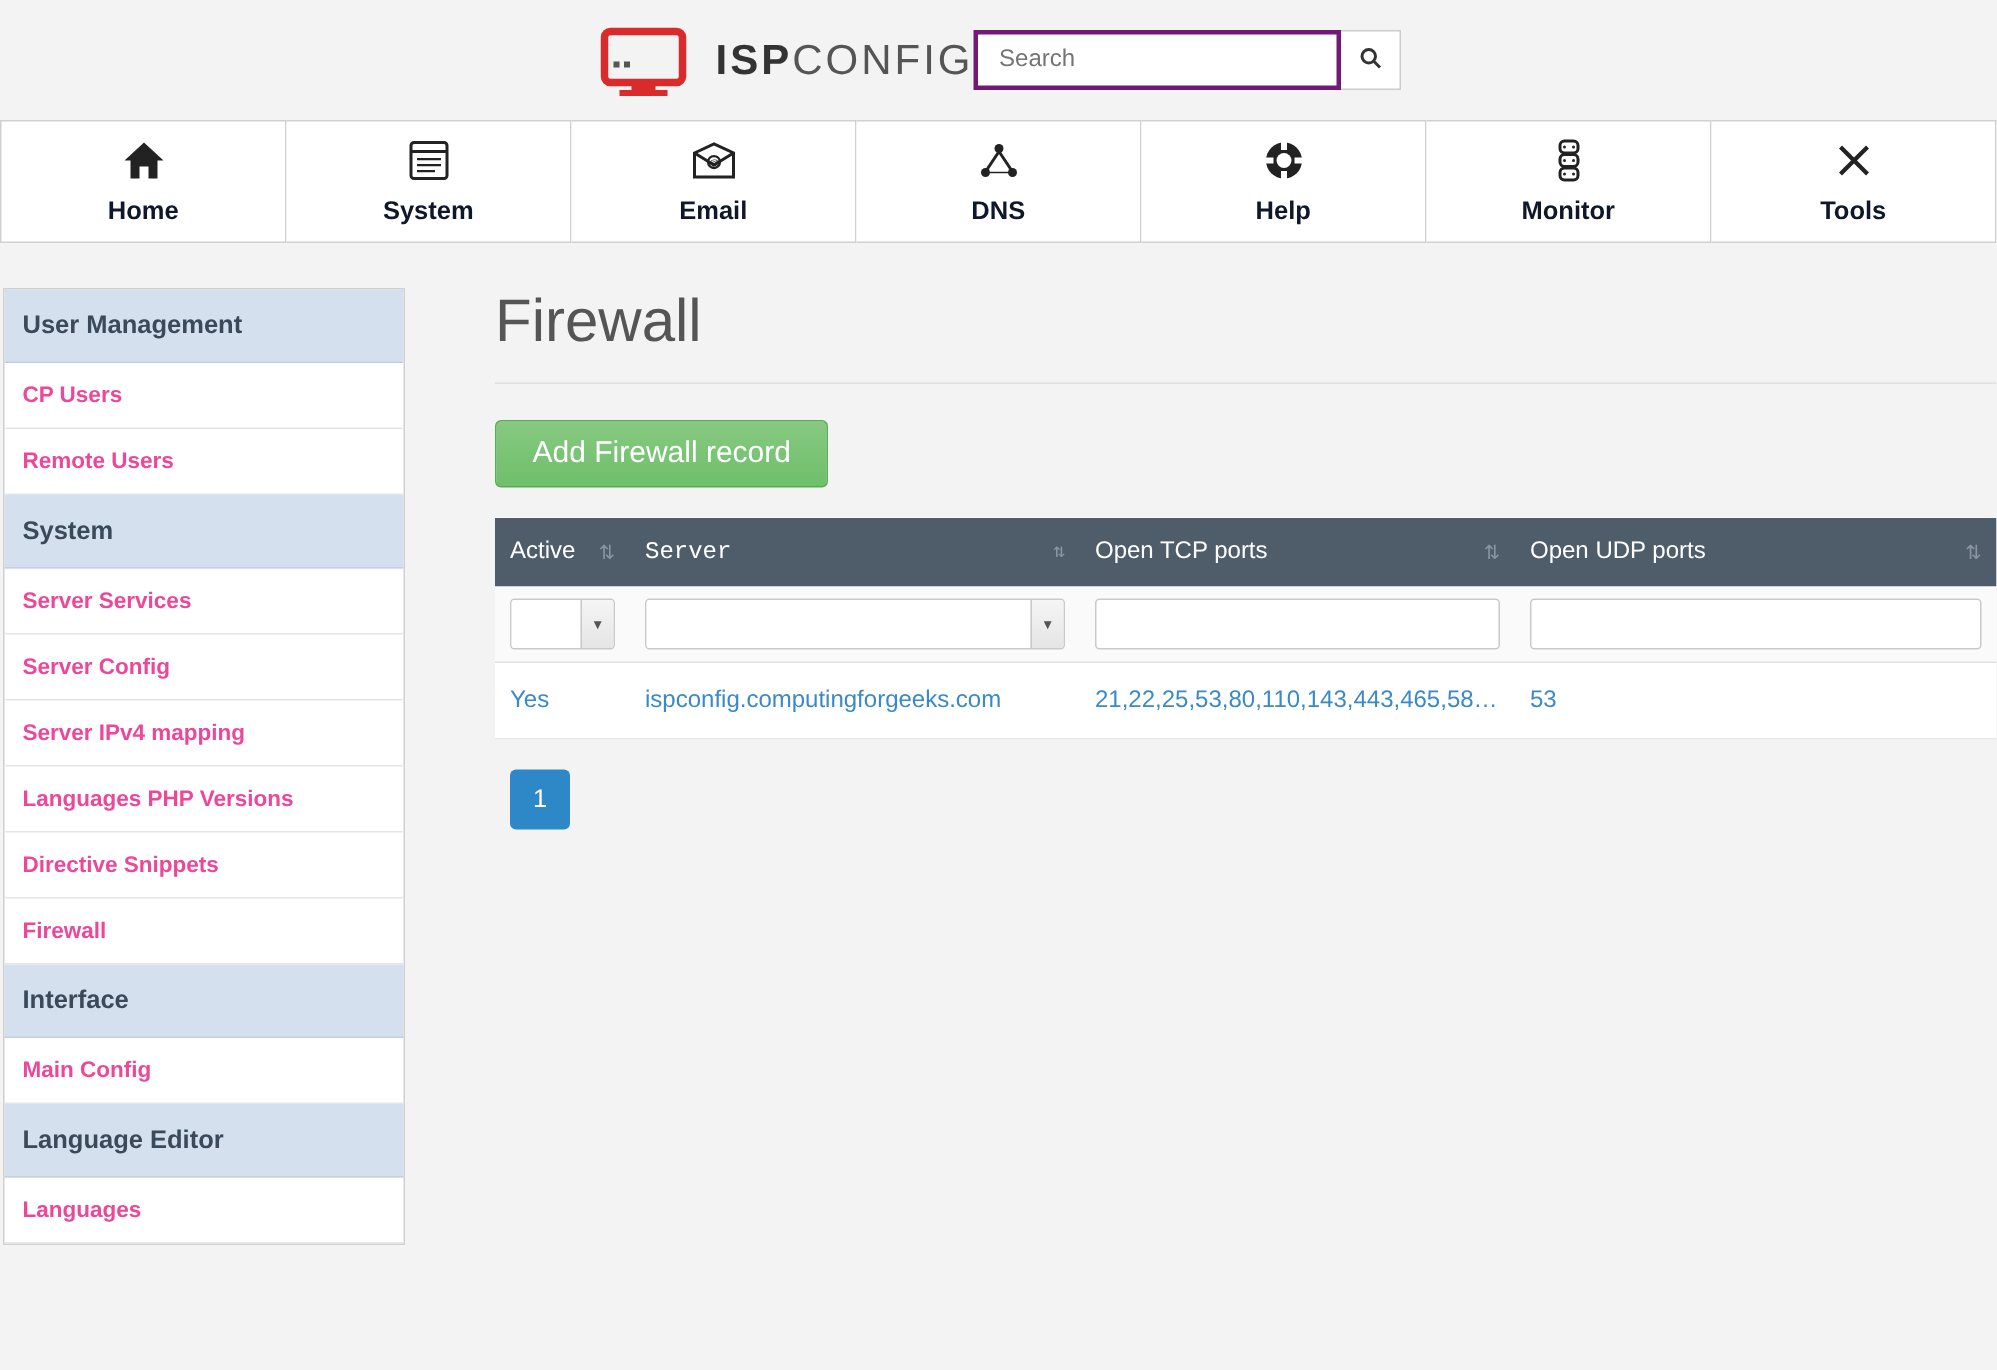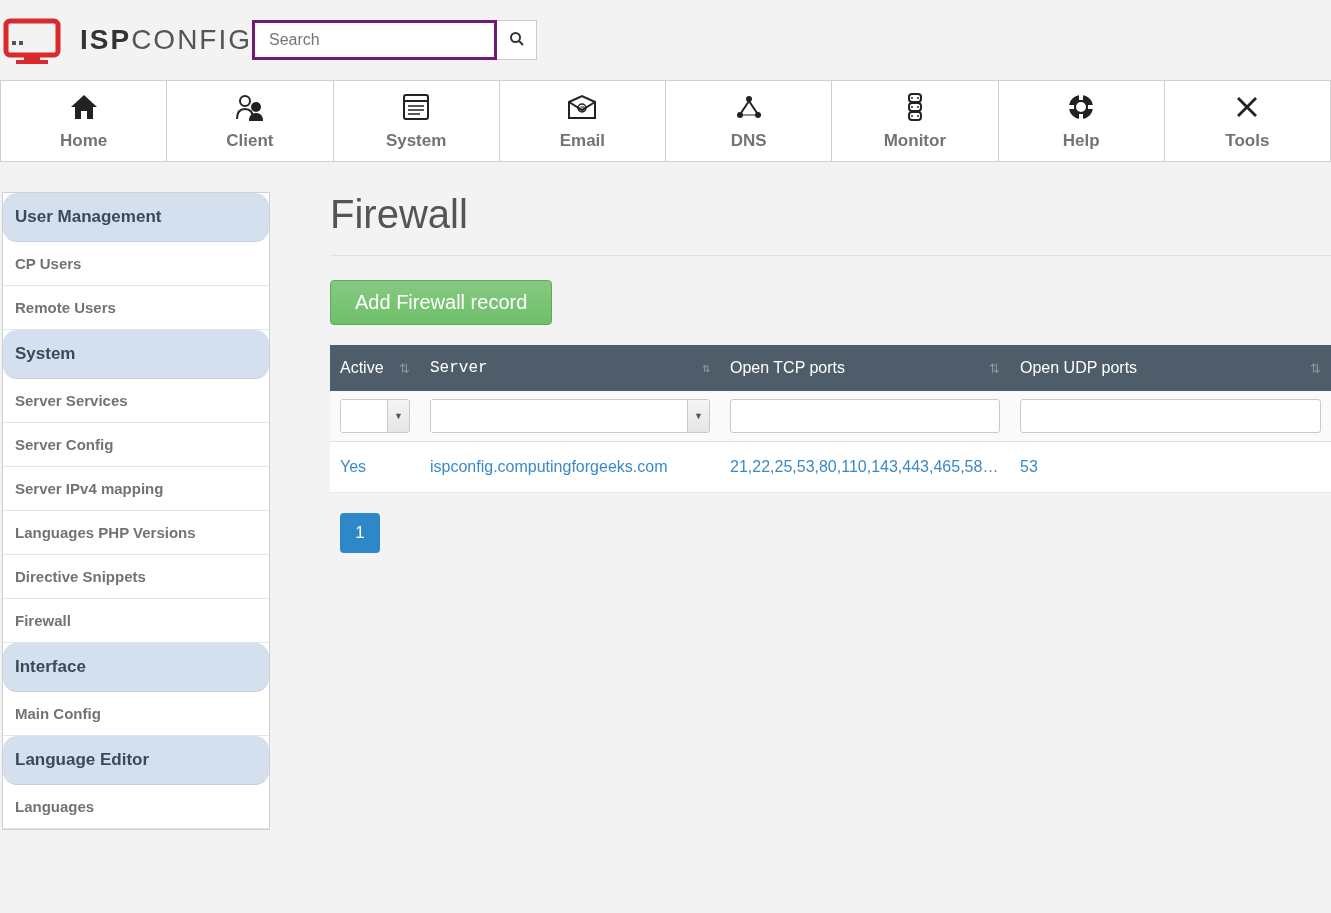--- a/index.html
+++ b/index.html
@@ -6,21 +6,21 @@
     body {
       font-family: -apple-system, BlinkMacSystemFont, "Segoe UI", Arial, sans-serif;
       background: #f3f3f3;
       color: #333;
     }
     
     
     .header {
       display: flex;
       align-items: center;
-      justify-content: flex-start;
+      justify-content: center;
       padding: 10px 0;
       height: 80px;
     }
     .logo {
       display: flex;
       align-items: center;
       margin-left: 2px;
     }
     .logo-icon {
       width: 70px;
@@ -83,21 +83,21 @@
     .topnav-icon {
       width: 32px;
       height: 32px;
       display: flex;
       align-items: center;
       justify-content: center;
     }
     .topnav-label {
       font-size: 17px;
       font-weight: 600;
-      color: #737373;
+      color: #0f172a;
     }
     
     
     .layout {
       display: flex;
       margin-top: 30px;
     }
     
     
     .sidebar {
@@ -106,27 +106,26 @@
       border: 1px solid #d0d0d0;
       margin-left: 2px;
     }
     .sidebar-section-header {
       background: #d4e0ee;
       padding: 14px 12px;
       font-size: 17px;
       font-weight: 600;
       color: #3a4a5a;
       border-bottom: 1px solid #c5d0de;
-      border-radius: 14px;
     }
     .sidebar-item {
       padding: 13px 12px;
       font-size: 15px;
       font-weight: 600;
-      color: #737373;
+      color: #ec4899;
       border-bottom: 1px solid #e5e5e5;
       cursor: pointer;
     }
     
     
     .main {
       flex: 1;
       padding: 0 0 0 60px;
     }
     .page-title {
@@ -280,31 +279,20 @@
   <div class="topnav-item">
     <span class="topnav-icon">
       <svg width="30" height="28" viewBox="0 0 30 28">
           <path d="M15 2 L28 14 L24 14 L24 26 L18 26 L18 18 L12 18 L12 26 L6 26 L6 14 L2 14 Z" fill="#222"></path>
         </svg>
     </span>
     <span class="topnav-label">Home</span>
   </div>
   <div class="topnav-item">
     <span class="topnav-icon">
-      <svg width="30" height="28" viewBox="0 0 30 28">
-          <circle cx="10" cy="8" r="5" fill="none" stroke="#222" stroke-width="2"></circle>
-          <path d="M2 26 Q2 16 10 16 Q18 16 18 26" fill="none" stroke="#222" stroke-width="2"></path>
-          <circle cx="21" cy="14" r="5" fill="#222"></circle>
-          <path d="M14 28 Q14 20 21 20 Q28 20 28 28" fill="#222"></path>
-        </svg>
-    </span>
-    <span class="topnav-label">Client</span>
-  </div>
-  <div class="topnav-item">
-    <span class="topnav-icon">
       <svg width="28" height="28" viewBox="0 0 28 28">
           <rect x="2" y="2" width="24" height="24" rx="2" fill="none" stroke="#222" stroke-width="2"></rect>
           <line x1="2" y1="8" x2="26" y2="8" stroke="#222" stroke-width="2"></line>
           <line x1="6" y1="13" x2="22" y2="13" stroke="#222" stroke-width="1.5"></line>
           <line x1="6" y1="17" x2="22" y2="17" stroke="#222" stroke-width="1.5"></line>
           <line x1="6" y1="21" x2="18" y2="21" stroke="#222" stroke-width="1.5"></line>
         </svg>
     </span>
     <span class="topnav-label">System</span>
   </div>
@@ -324,49 +312,49 @@
       <svg width="30" height="28" viewBox="0 0 30 28">
           <circle cx="15" cy="6" r="3" fill="#222"></circle>
           <circle cx="6" cy="22" r="3" fill="#222"></circle>
           <circle cx="24" cy="22" r="3" fill="#222"></circle>
           <line x1="15" y1="8" x2="7" y2="20" stroke="#222" stroke-width="2"></line>
           <line x1="15" y1="8" x2="23" y2="20" stroke="#222" stroke-width="2"></line>
           <line x1="9" y1="22" x2="21" y2="22" stroke="#222" stroke-width="1"></line>
         </svg>
     </span>
     <span class="topnav-label">DNS</span>
+  </div>
+  <div class="topnav-item">
+    <span class="topnav-icon">
+      <svg width="28" height="28" viewBox="0 0 28 28">
+          <circle cx="14" cy="14" r="12" fill="#222"></circle>
+          <circle cx="14" cy="14" r="5" fill="#fff"></circle>
+          <rect x="12" y="1" width="4" height="6" fill="#fff"></rect>
+          <rect x="12" y="21" width="4" height="6" fill="#fff"></rect>
+          <rect x="1" y="12" width="6" height="4" fill="#fff"></rect>
+          <rect x="21" y="12" width="6" height="4" fill="#fff"></rect>
+        </svg>
+    </span>
+    <span class="topnav-label">Help</span>
   </div>
   <div class="topnav-item">
     <span class="topnav-icon">
       <svg width="20" height="30" viewBox="0 0 20 30">
           <rect x="4" y="2" width="12" height="8" rx="3" fill="none" stroke="#222" stroke-width="2"></rect>
           <circle cx="7" cy="6" r="1" fill="#222"></circle>
           <circle cx="13" cy="6" r="1" fill="#222"></circle>
           <rect x="4" y="11" width="12" height="8" rx="3" fill="none" stroke="#222" stroke-width="2"></rect>
           <circle cx="7" cy="15" r="1" fill="#222"></circle>
           <circle cx="13" cy="15" r="1" fill="#222"></circle>
           <rect x="4" y="20" width="12" height="8" rx="3" fill="none" stroke="#222" stroke-width="2"></rect>
           <circle cx="7" cy="24" r="1" fill="#222"></circle>
           <circle cx="13" cy="24" r="1" fill="#222"></circle>
         </svg>
     </span>
     <span class="topnav-label">Monitor</span>
-  </div>
-  <div class="topnav-item">
-    <span class="topnav-icon">
-      <svg width="28" height="28" viewBox="0 0 28 28">
-          <circle cx="14" cy="14" r="12" fill="#222"></circle>
-          <circle cx="14" cy="14" r="5" fill="#fff"></circle>
-          <rect x="12" y="1" width="4" height="6" fill="#fff"></rect>
-          <rect x="12" y="21" width="4" height="6" fill="#fff"></rect>
-          <rect x="1" y="12" width="6" height="4" fill="#fff"></rect>
-          <rect x="21" y="12" width="6" height="4" fill="#fff"></rect>
-        </svg>
-    </span>
-    <span class="topnav-label">Help</span>
   </div>
   <div class="topnav-item">
     <span class="topnav-icon">
       <svg width="28" height="28" viewBox="0 0 28 28">
           <path d="M6 4 L10 8 L8 10 L4 6 Z M8 10 L22 24 L24 22 L10 8" fill="#222"></path>
           <path d="M22 4 L18 8 L20 10 L24 6 Z M20 10 L6 24 L4 22 L18 8" fill="#222"></path>
         </svg>
     </span>
     <span class="topnav-label">Tools</span>
   </div>

